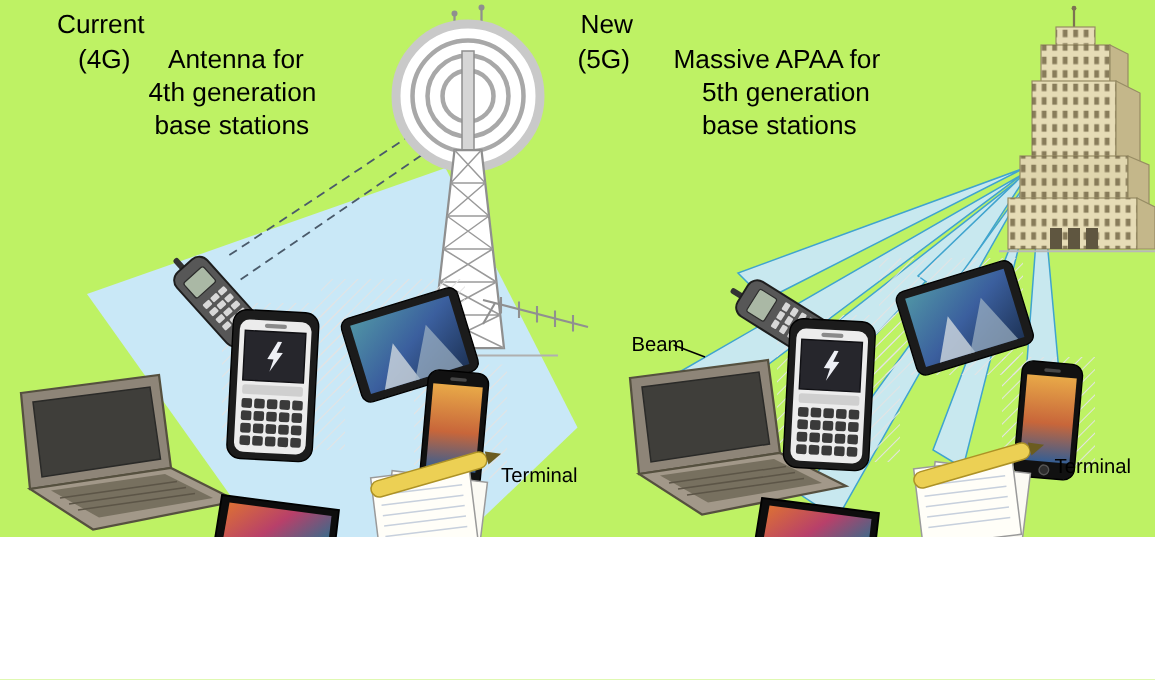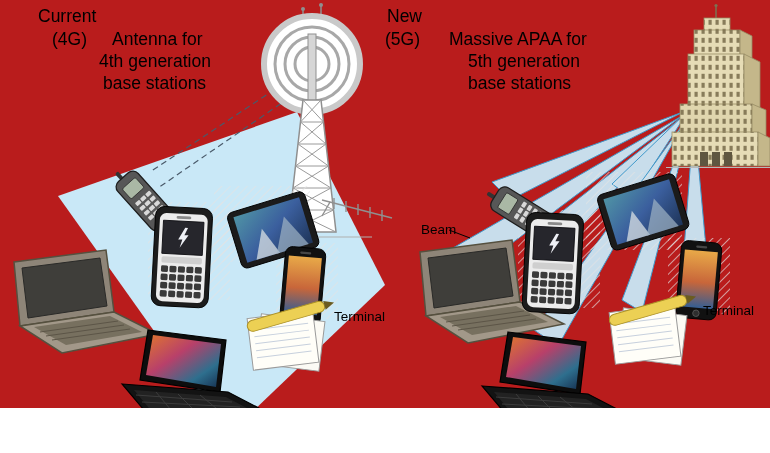--- a/index.html
+++ b/index.html
@@ -1,16 +1,16 @@
 <!DOCTYPE html>
 <html><head>
 <meta charset="utf-8">
 <style>
   html,body{margin:0;padding:0;background:#fff;}
-  .canvas{position:relative;width:770px;height:408px;background:#b91c1c;overflow:hidden;
+  .canvas{position:relative;width:770px;height:358px;background:#bef264;overflow:hidden;
           font-family:"Liberation Sans",sans-serif;text-align:right;}
   svg{display:block;}
   text{fill:#000;}
   .h-text{font-size:17.5px;}
   .s-text{font-size:13.5px;}
 </style>
 </head>
 <body>
 
 <div class="canvas">

